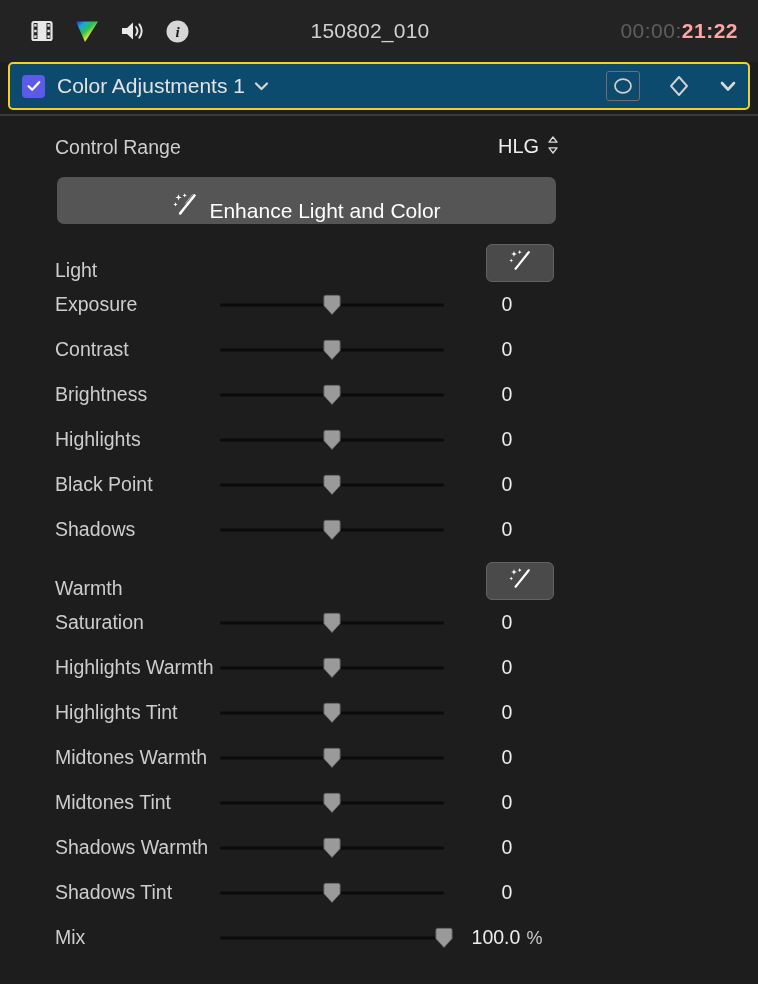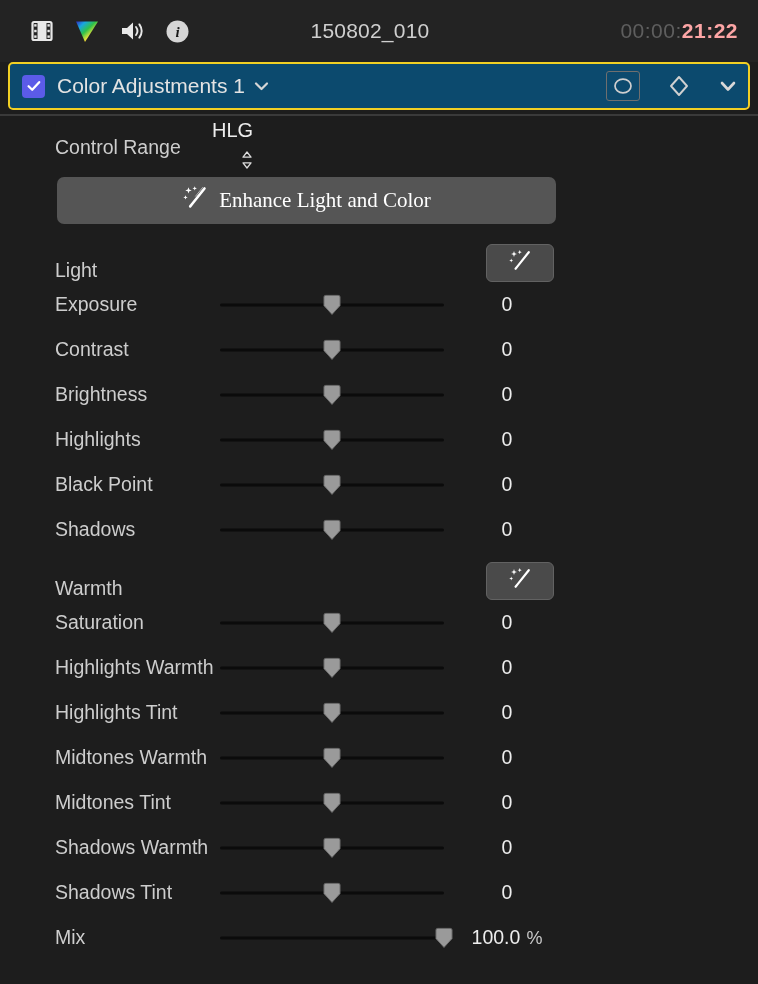--- a/index.html
+++ b/index.html
@@ -202,48 +202,48 @@
   }
 
   
   .ctrl-range-row {
     display: flex;
     align-items: center;
     height: 46px;
   }
   .ctrl-range-value {
     display: flex;
-    align-items: flex-end;
+    align-items: flex-start;
     gap: 8px;
     color: #ededed;
     font-size: 20px;
     cursor: pointer;
-    flex-direction: column;
+    margin-left: 286px;
   }
 
   
   .enhance-wrap {
     padding: 7px 0 10px 0;
     display: flex;
   }
   .enhance-btn {
     margin-left: 57px;
     width: 499px;
     height: 47px;
     background: #555555;
     border-radius: 7px;
     display: flex;
-    align-items: center;
+    align-items: flex-end;
     justify-content: center;
     gap: 11px;
     color: #ffffff;
     font-size: 21px;
     cursor: pointer;
     border: none;
-    font-family: Liberation Serif, serif;
+    font-family: Liberation Sans, sans-serif;
   }
 
   
   .wand-btn {
     width: 66px;
     height: 36px;
     background: #4a4a4a;
     border: 1px solid #626262;
     border-radius: 6px;
     display: flex;

